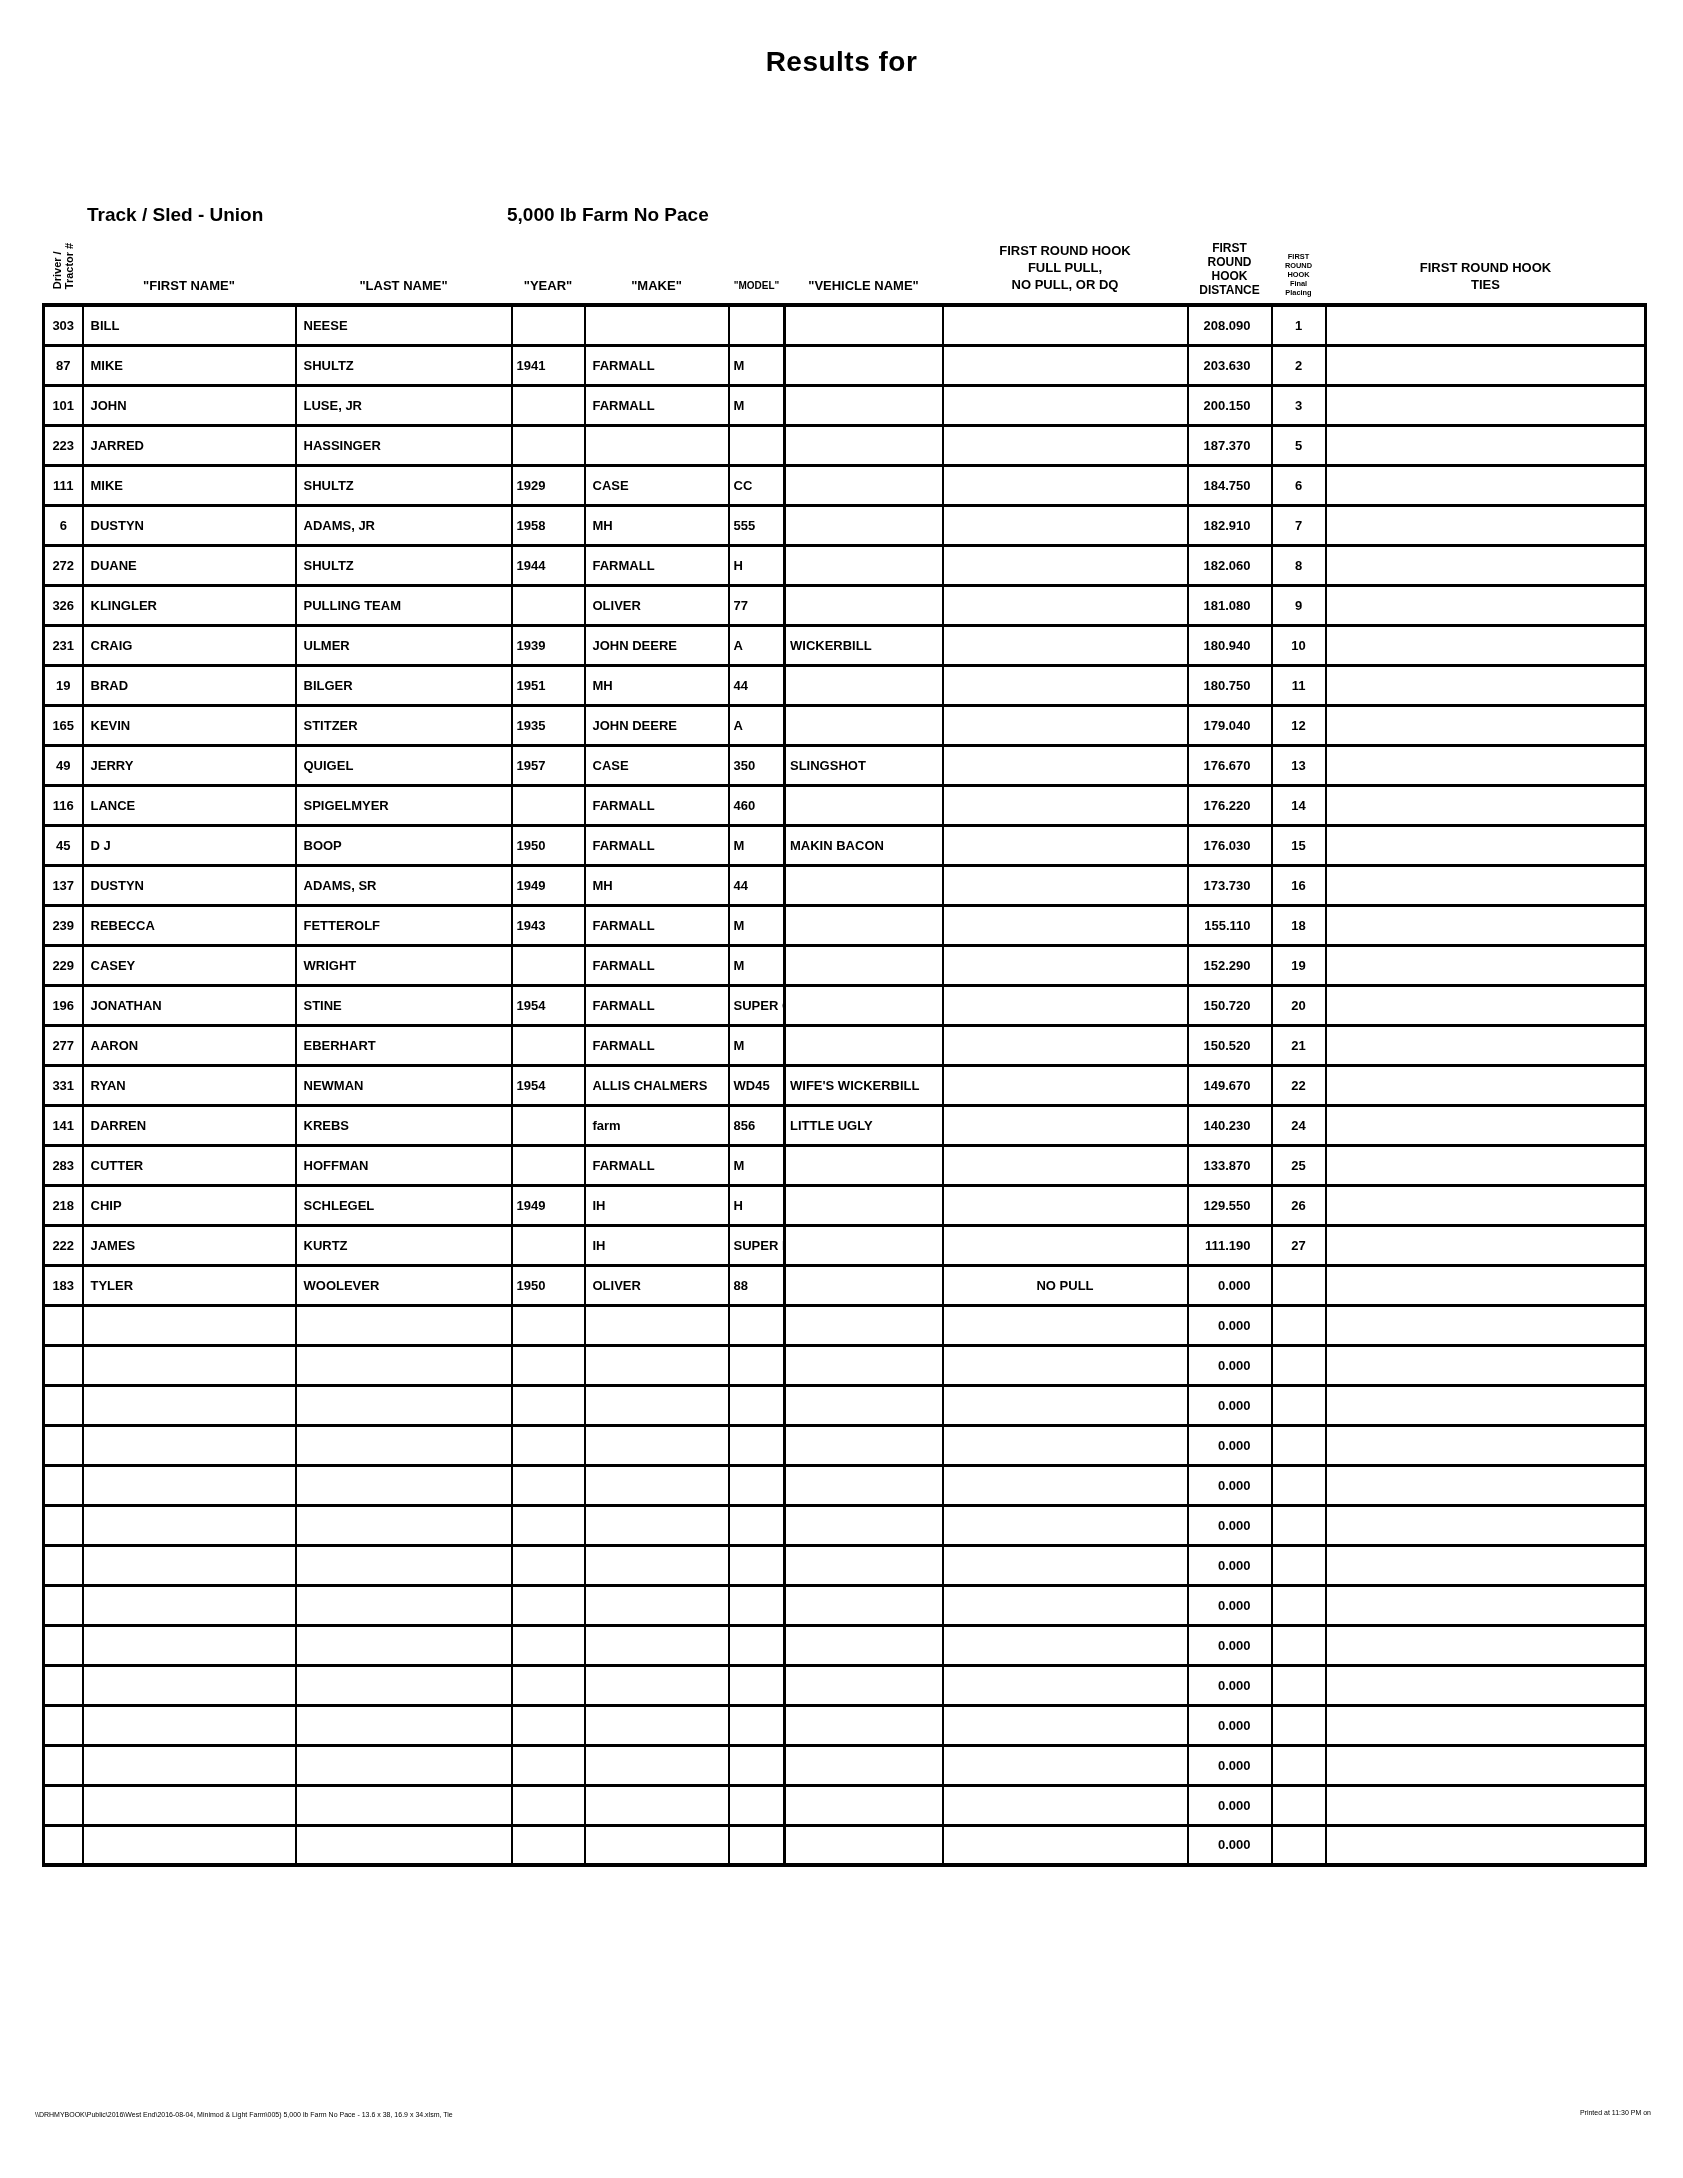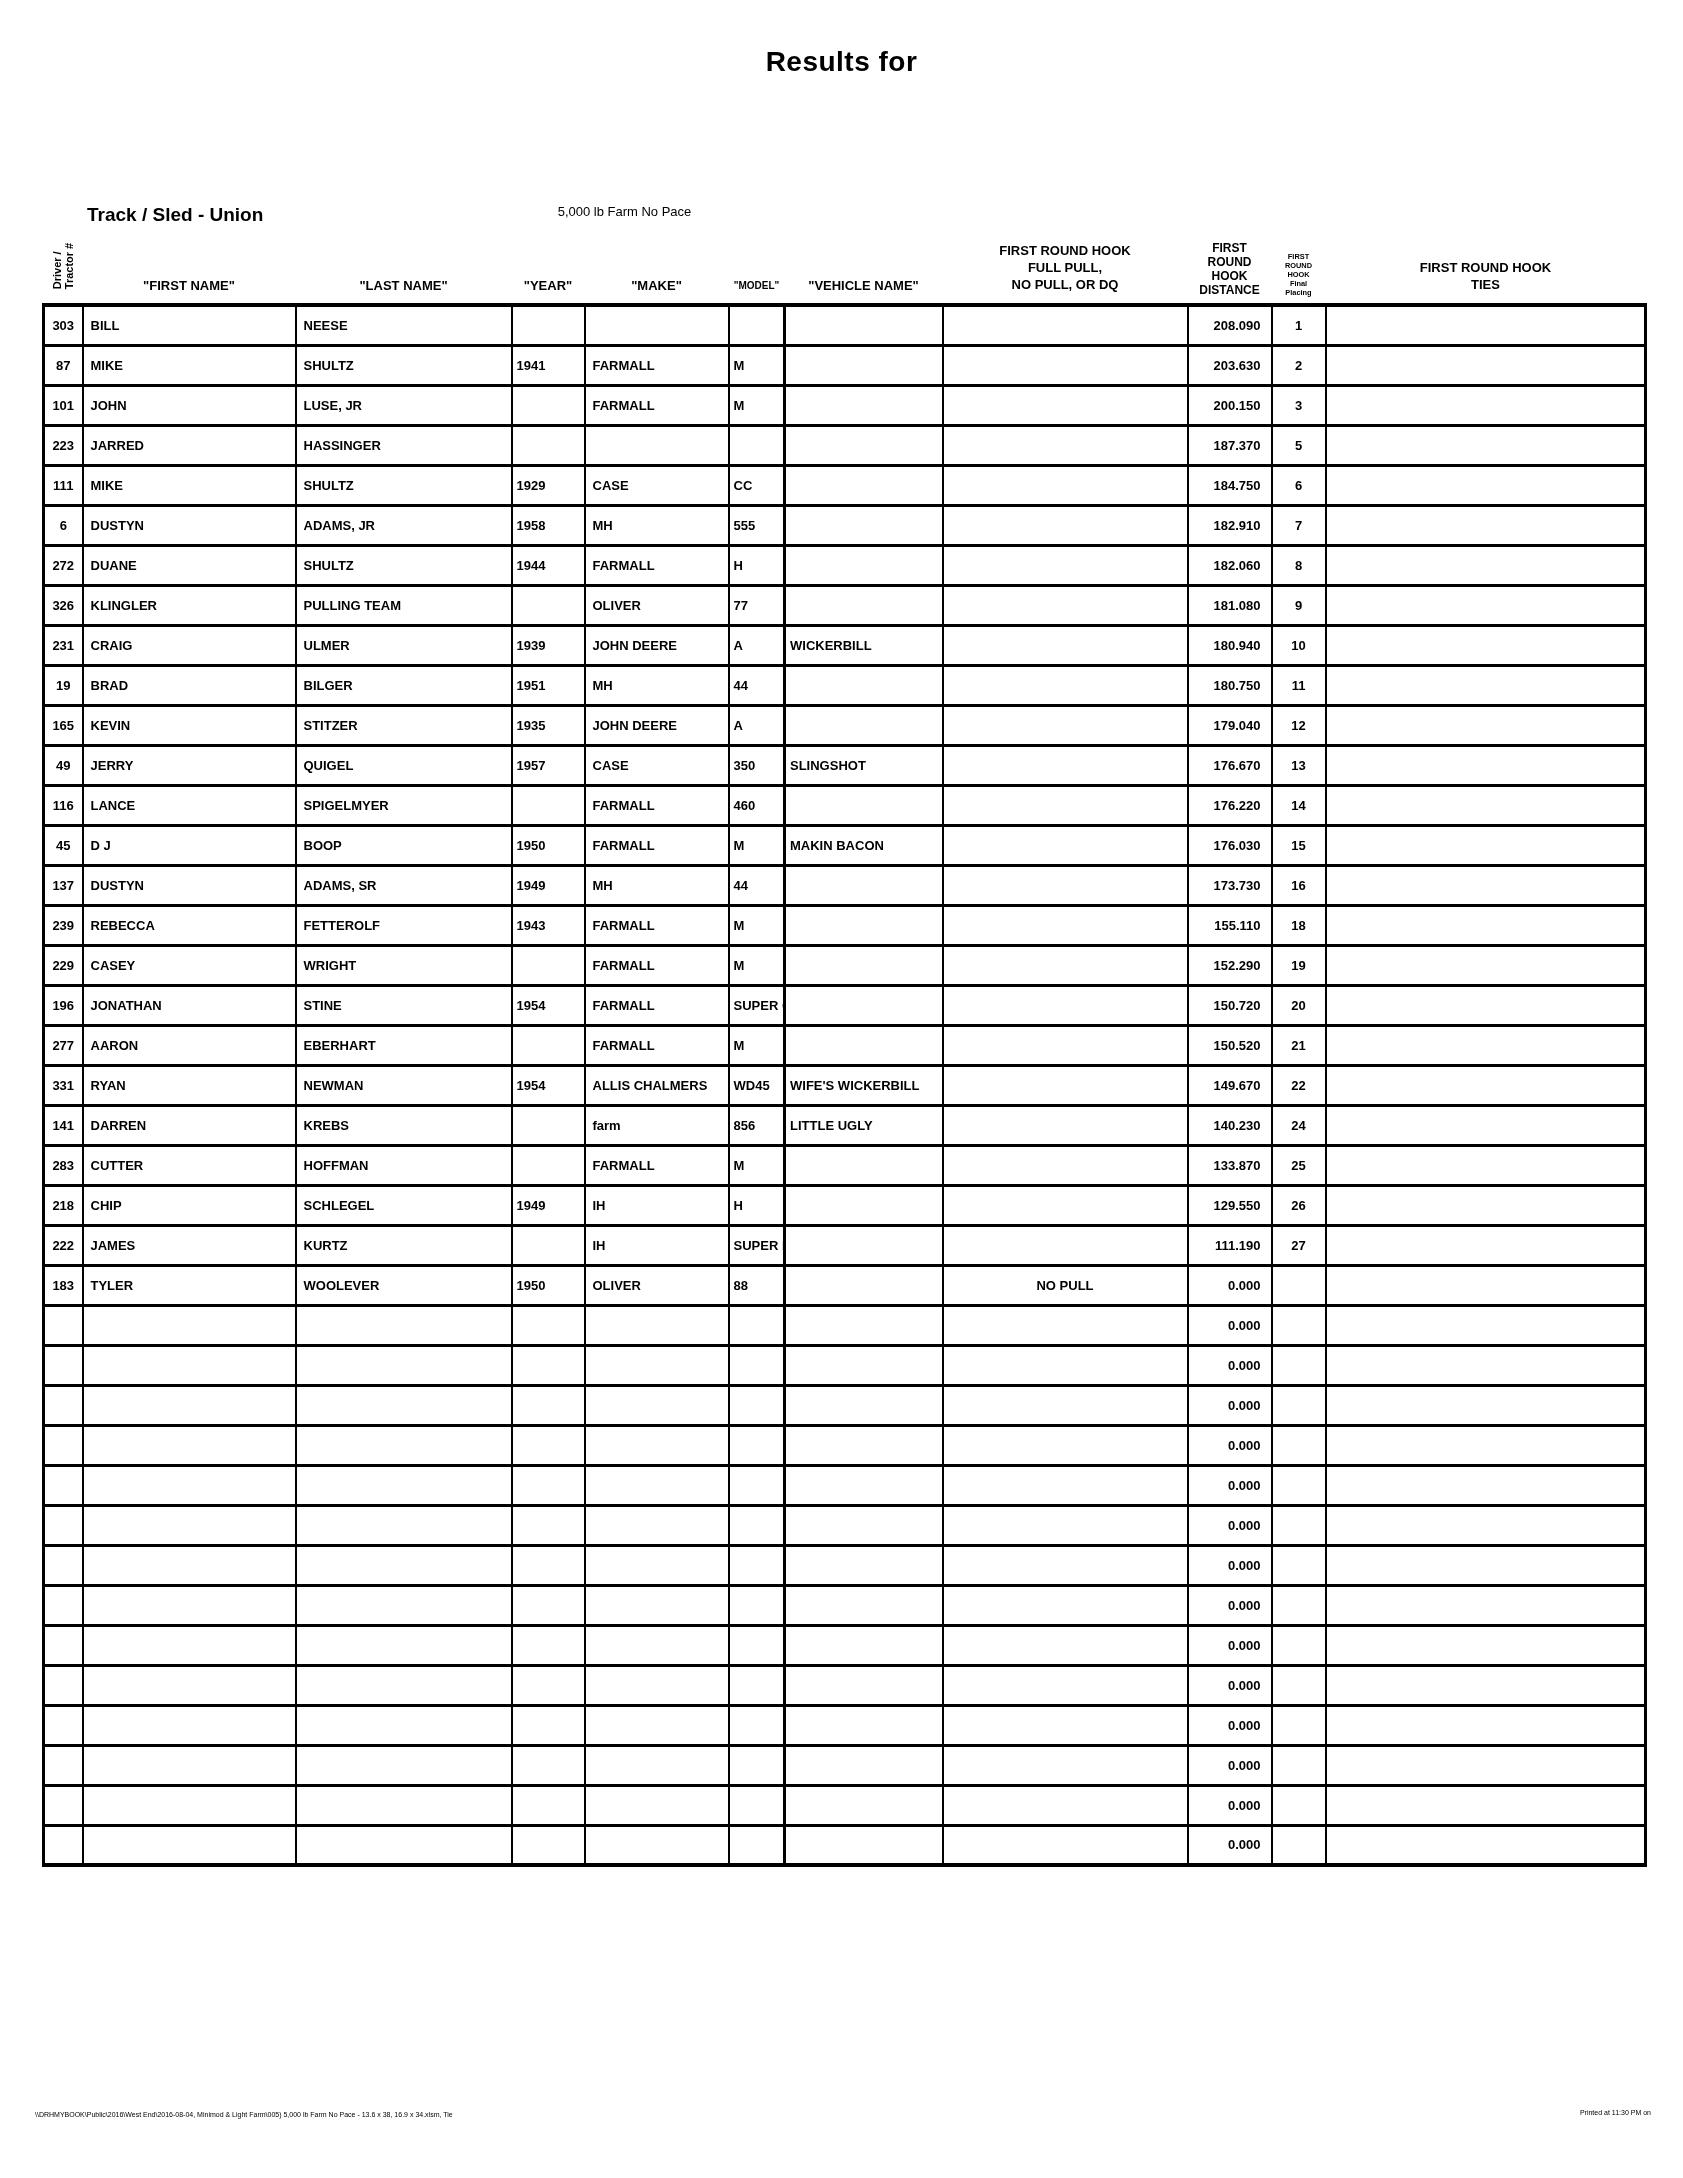--- a/index.html
+++ b/index.html
@@ -8,22 +8,22 @@
     font-family:"Liberation Sans", sans-serif; color:#000;
   }
   .page { position:relative; width:1683px; height:1822px; background:#fff; }
 
   .title1 { position:absolute; top:46px; left:0; width:1683px; text-align:center;
             font-size:28px; font-weight:bold; letter-spacing:0.5px; }
   .title2 { position:absolute; top:85px; left:0; width:1683px; text-align:center;
             font-size:29px; font-weight:bold; letter-spacing:0.5px; }
 
   .track-label { position:absolute; top:204px; left:87px; font-size:19px; font-weight:bold; white-space:nowrap; }
-  .class-label { position:absolute; top:204px; left:507px; width:235px; font-size:13px; font-weight:normal;
-                 white-space:nowrap; overflow:hidden;text-align:center; }
+  .class-label { position:absolute; top:204px; left:507px; width:235px; font-size:19px; font-weight:bold;
+                 white-space:nowrap; overflow:hidden; }
 
   table.grid { position:absolute; left:42px; top:228px; width:1602px;
                border-collapse:collapse; table-layout:fixed; }
 
   thead th { border:none; vertical-align:bottom; padding:0 0 10px 0;
              font-weight:bold; text-align:center; font-size:13px; line-height:15px; }
   thead tr { height:77px; }
   .hl { display:block; }
   .th-driver { position:relative; }
   .rot { position:absolute; left:50%; top:50%;
@@ -40,21 +40,21 @@
   tbody td { border:2px solid #000; border-top-width:3px;
              font-size:13px; font-weight:bold; padding:0 4px;
              overflow:hidden; white-space:nowrap; }
   tbody tr:first-child td { border-top-width:4px; }
   tbody tr:last-child  td { border-bottom-width:4px; }
   td.c-num      { text-align:center; border-left-width:3px; padding:0 2px; }
   td.c-first, td.c-last, td.c-make { text-align:left; padding-left:7px; }
   td.c-year, td.c-model, td.c-vehicle { text-align:left; padding-left:4px; }
   td.c-vehicle  { border-left-width:3px; }
   td.c-hook     { text-align:center;margin-left:20px; }
-  td.c-distance { text-align:right; padding-right:10px; }
+  td.c-distance { text-align:right; padding-right:20px; }
   td.c-place    { text-align:center; }
   td.c-ties     { border-right-width:3px; }
 
   .footer-left  { position:absolute; left:35px;  top:2111px; font-size:7px; white-space:nowrap; }
   .footer-right { position:absolute; right:32px; top:2109px; font-size:7px; white-space:nowrap; text-align:right; }
 </style>
 </head>
 <body>
 
 <div class="page">

